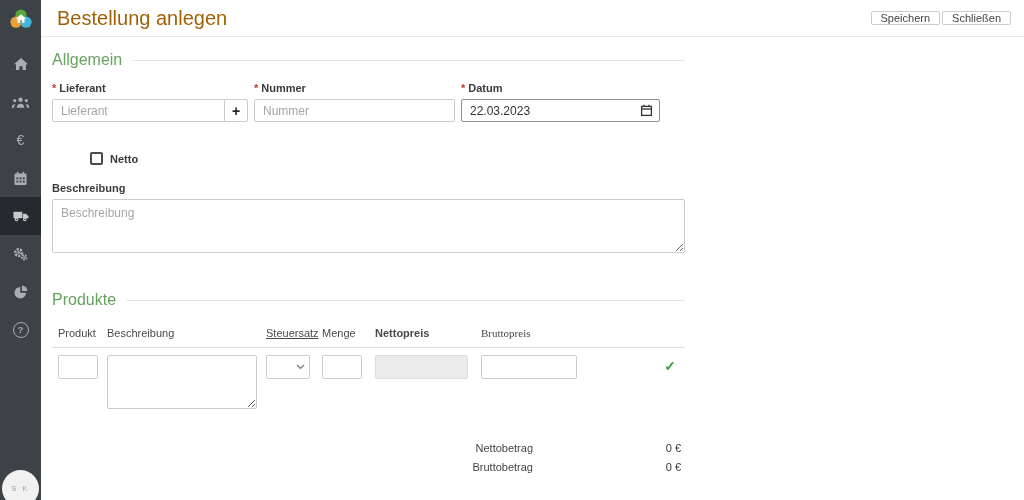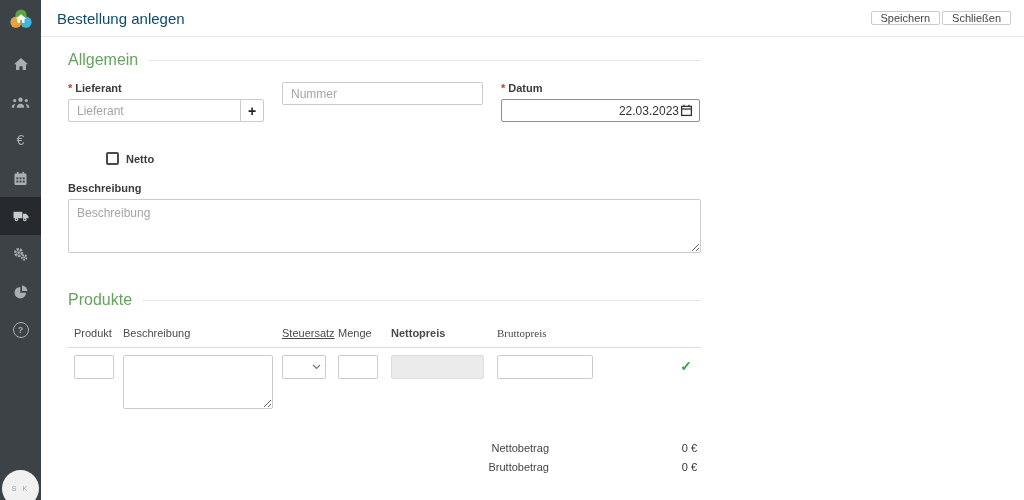--- a/index.html
+++ b/index.html
@@ -15,45 +15,45 @@
   .glyph{color:#a9aeb3;font-size:14px;line-height:1;}
   .help-circle{width:14px;height:14px;border:1.5px solid #a9aeb3;border-radius:50%;
     display:flex;align-items:center;justify-content:center;color:#a9aeb3;font-size:9px;font-weight:bold;}
   .avatar{position:absolute;left:2px;bottom:-7px;width:37px;height:37px;border-radius:50%;
     background:#f1f1f1;display:flex;align-items:center;justify-content:center;
     font-size:7px;color:#9aa0a5;letter-spacing:2px;cursor:pointer;}
 
   
   .header{position:absolute;left:41px;top:0;right:0;height:36px;background:#fff;
     border-bottom:1px solid #e7e7e7;display:flex;align-items:center;}
-  .page-title{margin-left:16px;font-size:15px;color:#0c4a6e;}
+  .page-title{margin-left:16px;font-size:20px;color:#a16207;}
   .header-buttons{margin-left:auto;margin-right:13px;display:flex;gap:2px;}
   .btn{font-family:inherit;font-size:11px;padding:0 9px;border:1px solid #ccc;
     background:#fff;color:#444;border-radius:2px;cursor:pointer;}
 
   
-  .content{position:absolute;left:68px;top:36px;width:633px;}
+  .content{position:absolute;left:52px;top:36px;width:633px;}
   .section-head{display:flex;align-items:center;margin-top:15px;}
   .section-title{font-size:16px;color:#66a360;}
   .section-rule{flex:1;height:1px;background:#e5e5e5;margin-left:10px;}
 
   .label{font-size:11px;font-weight:700;color:#3b3b3b;margin-bottom:5px;}
   .req{color:#c0392b;margin-right:3px;}
 
-  .fields{display:grid;grid-template-columns:196px 201px 199px;column-gap:18px;margin-top:13px;}
+  .fields{display:grid;grid-template-columns:196px 201px 199px;column-gap:6px;margin-top:13px;}
   .input{height:23px;border:1px solid #ccc;border-radius:2px;font-size:12px;padding:0 8px;
     color:#333;font-family:inherit;box-sizing:border-box;width:100%;background:#fff;}
   .input::placeholder,textarea::placeholder{color:#a5a5a5;}
   .group{display:flex;}
   .group .input{flex:1;border-radius:2px 0 0 2px;}
   .add-btn{width:24px;height:23px;border:1px solid #ccc;margin-left:-1px;background:#fff;
     font-size:14px;font-weight:bold;color:#222;display:flex;align-items:center;justify-content:center;
     cursor:pointer;border-radius:0 2px 2px 0;box-sizing:border-box;font-family:inherit;}
   .date-wrap{position:relative;}
-  .date-wrap .input{border-color:#8f8f8f;padding-right:20px;text-align:right;}
+  .date-wrap .input{border-color:#8f8f8f;padding-right:20px;}
   .cal-icon{position:absolute;right:7px;top:5px;cursor:pointer;}
 
   .netto-row{margin-top:30px;display:flex;align-items:center;gap:7px;padding-left:38px;}
   .netto-row .label{margin-bottom:0;}
   input[type=checkbox].cb{appearance:none;-webkit-appearance:none;width:13px;height:13px;margin:0;
     border:2px solid #4a4a4a;border-radius:2px;background:#fff;cursor:pointer;}
 
   .desc-label{margin-top:17px;}
   .ta{border:1px solid #ccc;border-radius:2px;font-size:12px;padding:6px 8px;color:#333;
     font-family:inherit;box-sizing:border-box;resize:both;background:#fff;}
@@ -188,20 +188,23 @@
           <span class="req">*</span><span>Lieferant</span>
         </div>
         <div class="group">
           <input class="input" type="text" placeholder="Lieferant" style="">
           <button class="add-btn">
             <span>+</span>
           </button>
         </div>
       </div>
       <div>
+        <div class="label">
+          <span class="req">*</span><span>Nummer</span>
+        </div>
         <input class="input" type="text" placeholder="Nummer" style="">
       </div>
       <div>
         <div class="label">
           <span class="req">*</span><span>Datum</span>
         </div>
         <div class="date-wrap">
           <input class="input" type="text" value="22.03.2023" style="">
           <svg class="cal-icon" width="13" height="13" viewBox="0 0 13 13">
             <rect x="1.6" y="2.4" width="9.8" height="9" fill="none" stroke="#333" stroke-width="1.3"></rect>

